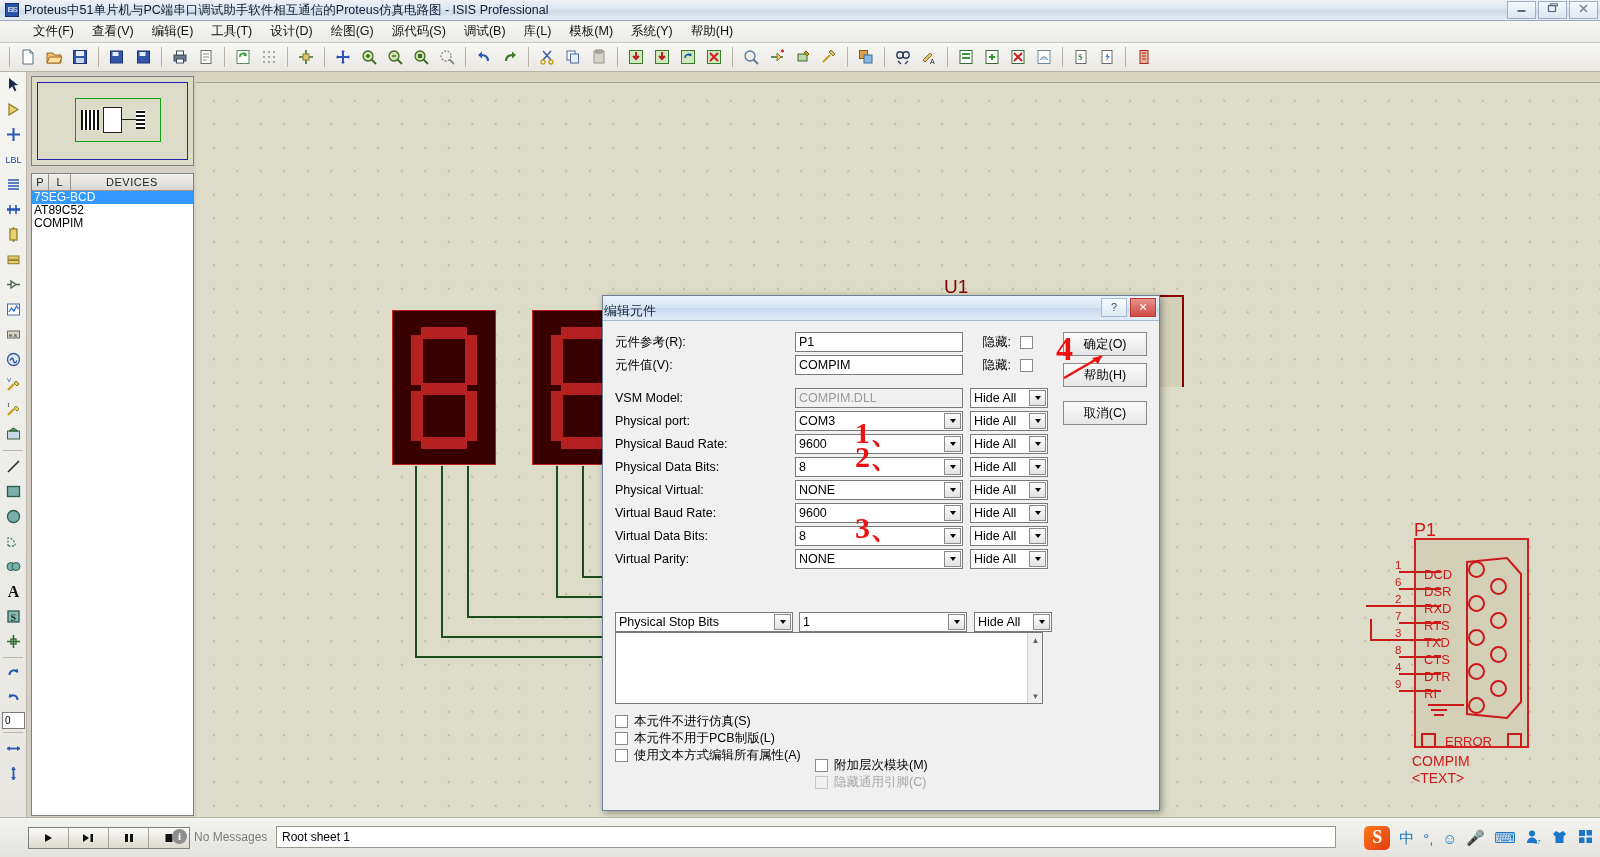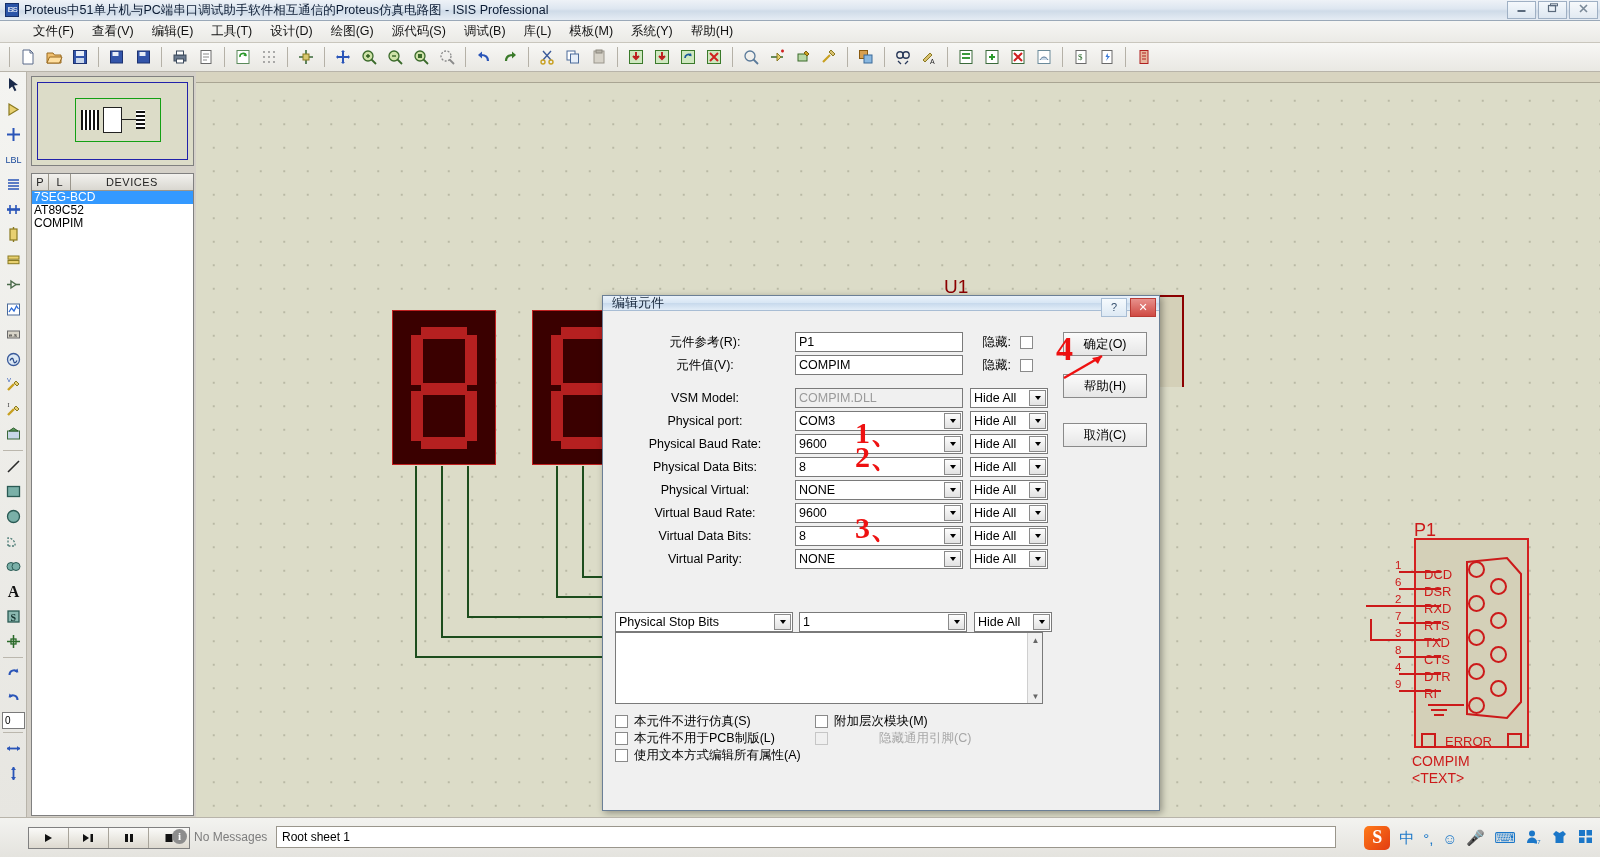--- a/index.html
+++ b/index.html
@@ -125,68 +125,68 @@
   .p1-circle { position: absolute; width: 17px; height: 17px; border: 2px solid #cc1a1a; border-radius: 50%; }
   .green-wire { position: absolute; background: #1d4d1d; }
 
   
   #dialog {
     position: absolute; left: 602px; top: 295px; width: 558px; height: 516px;
     background: #f0f0f0; border: 1px solid #6b7f96;
     box-shadow: 2px 2px 7px rgba(0,0,0,0.35);
   }
   #dlg-title {
-    height: 15px; background: linear-gradient(to bottom,#eaf2fb 0%,#d8e6f4 48%,#c7d9ec 52%,#e2edf8 100%);
-    border-bottom: 1px solid #a8bdd4; display: flex; align-items: center; padding-left: 9px;
+    height: 25px; background: linear-gradient(to bottom,#eaf2fb 0%,#d8e6f4 48%,#c7d9ec 52%,#e2edf8 100%);
+    border-bottom: 1px solid #a8bdd4; display: flex; align-items: flex-end; padding-left: 1px;
     font-size: 13px; color: #15253a;
   }
   #dlg-title-btns { position: absolute; right: 3px; top: 2px; display: flex; gap: 3px; }
   .dlg-tbtn { width: 26px; height: 19px; border: 1px solid #a8bdd4; background: linear-gradient(to bottom,#f6fafd,#dde9f4); font-size: 11px; color: #36506e; text-align: center; line-height: 17px; }
   .dlg-tbtn.x { background: linear-gradient(to bottom,#e8918c,#cf4a43); color: #fff; border-color: #b93b34; }
   #dlg-body { position: absolute; top: 25px; left: 0; right: 0; bottom: 0; background: #f0f0f0; padding: 10px 12px; }
 
   .row { display: flex; align-items: center; height: 22px; margin-bottom: 1px; }
-  .rlabel { width: 180px; font-size: 12.5px; color: #000; text-align: center; }
+  .rlabel { width: 180px; font-size: 12.5px; color: #000; }
   .rfield {
     width: 168px; height: 20px; border: 1px solid #7a7a7a; background: #fff;
     font-size: 12.5px; padding: 1px 3px; line-height: 17px; color: #000;
     position: relative; overflow: hidden;
   }
   .rfield.readonly { background: #f0f0f0; color: #9a9a9a; }
   .combo { width: 168px; height: 20px; border: 1px solid #7a7a7a; background: #fff; position: relative; font-size: 12.5px; padding: 1px 22px 1px 3px; line-height: 17px; }
   .combo .arrow {
     position: absolute; right: 1px; top: 1px; width: 17px; height: 16px;
     background: linear-gradient(to bottom,#fdfdfd,#e2e2e2); border: 1px solid #8a8a8a;
     display: flex; align-items: center; justify-content: center;
   }
   .arrow i { display: block; width: 0; height: 0; border-left: 3.5px solid transparent; border-right: 3.5px solid transparent; border-top: 4px solid #000; font-style: normal; }
   .hide-combo { width: 78px; margin-left: 7px; }
   .hidelbl { width: 44px; font-size: 12.5px; color: #000; text-align: right; margin-left: 4px; }
   .cbx { width: 13px; height: 13px; border: 1px solid #8a8a8a; background: #fff; margin-left: 9px; flex: none; }
 
   #dlg-right { position: absolute; right: 12px; top: 36px; width: 84px; }
   .dlg-btn {
-    width: 84px; height: 24px; margin-bottom: 18px;
+    width: 84px; height: 24px; margin-bottom: 7px;
     background: linear-gradient(to bottom,#fbfbfb,#e6e6e6);
     border: 1px solid #8a8a8a; font-size: 12.5px; text-align: center; line-height: 22px; color: #000;
   }
 
   #adv-label { font-size: 12.5px; margin: 6px 0 2px 0; }
   #adv-row { display: flex; align-items: center; margin-top: 42px; }
   #adv-combo1 { width: 178px; height: 20px; }
   #adv-combo2 { width: 168px; height: 20px; margin-left: 6px; }
 
   #other-label { font-size: 12.5px; margin: 10px 0 2px 0; }
   #other-box { width: 428px; height: 72px; border: 1px solid #7a7a7a; background: #fff; position: relative; }
   #other-scroll { position: absolute; right: 0; top: 0; width: 15px; height: 100%; background: #f0f0f0; border-left: 1px solid #cfcfcf; }
   .osc-arrow { width: 15px; height: 14px; display: flex; align-items: center; justify-content: center; font-size: 8px; color: #666; }
 
   .chk-row { display: flex; align-items: center; height: 17px; font-size: 12.5px; }
   .chk-row .cb { width: 13px; height: 13px; border: 1px solid #8a8a8a; background: #fff; margin-right: 6px; flex: none; }
-  .chk-row.dis { color: #a6a6a6; gap: 45px; }
+  .chk-row.dis { color: #a6a6a6; }
   .chk-row.dis .cb { background: #f0f0f0; border-color: #c6c6c6; }
 
   .annot { position: absolute; color: #ee1111; font-family: "Liberation Serif", serif; font-weight: bold; pointer-events: none; }
 
   
   #statusbar {
     position: absolute; bottom: 0; left: 0; width: 1600px; height: 40px;
     background: linear-gradient(to bottom,#f3f3f0,#e4e3de); border-top: 1px solid #b8b4aa;
   }
   #anim-ctrl { position: absolute; left: 28px; top: 9px; display: flex; border: 1px solid #808080; background: #ece9e0; }
@@ -965,21 +965,21 @@
         </div>
         <div class="chk-row">
           <div class="cb"></div>
           <span>本元件不用于PCB制版(L)</span>
         </div>
         <div class="chk-row">
           <div class="cb"></div>
           <span>使用文本方式编辑所有属性(A)</span>
         </div>
       </div>
-      <div style="width:200px;">
+      <div style="width:200px;margin-top:44px;">
         <div class="chk-row">
           <div class="cb"></div>
           <span>附加层次模块(M)</span>
         </div>
         <div class="chk-row dis">
           <div class="cb"></div>
           <span>隐藏通用引脚(C)</span>
         </div>
       </div>
     </div>

